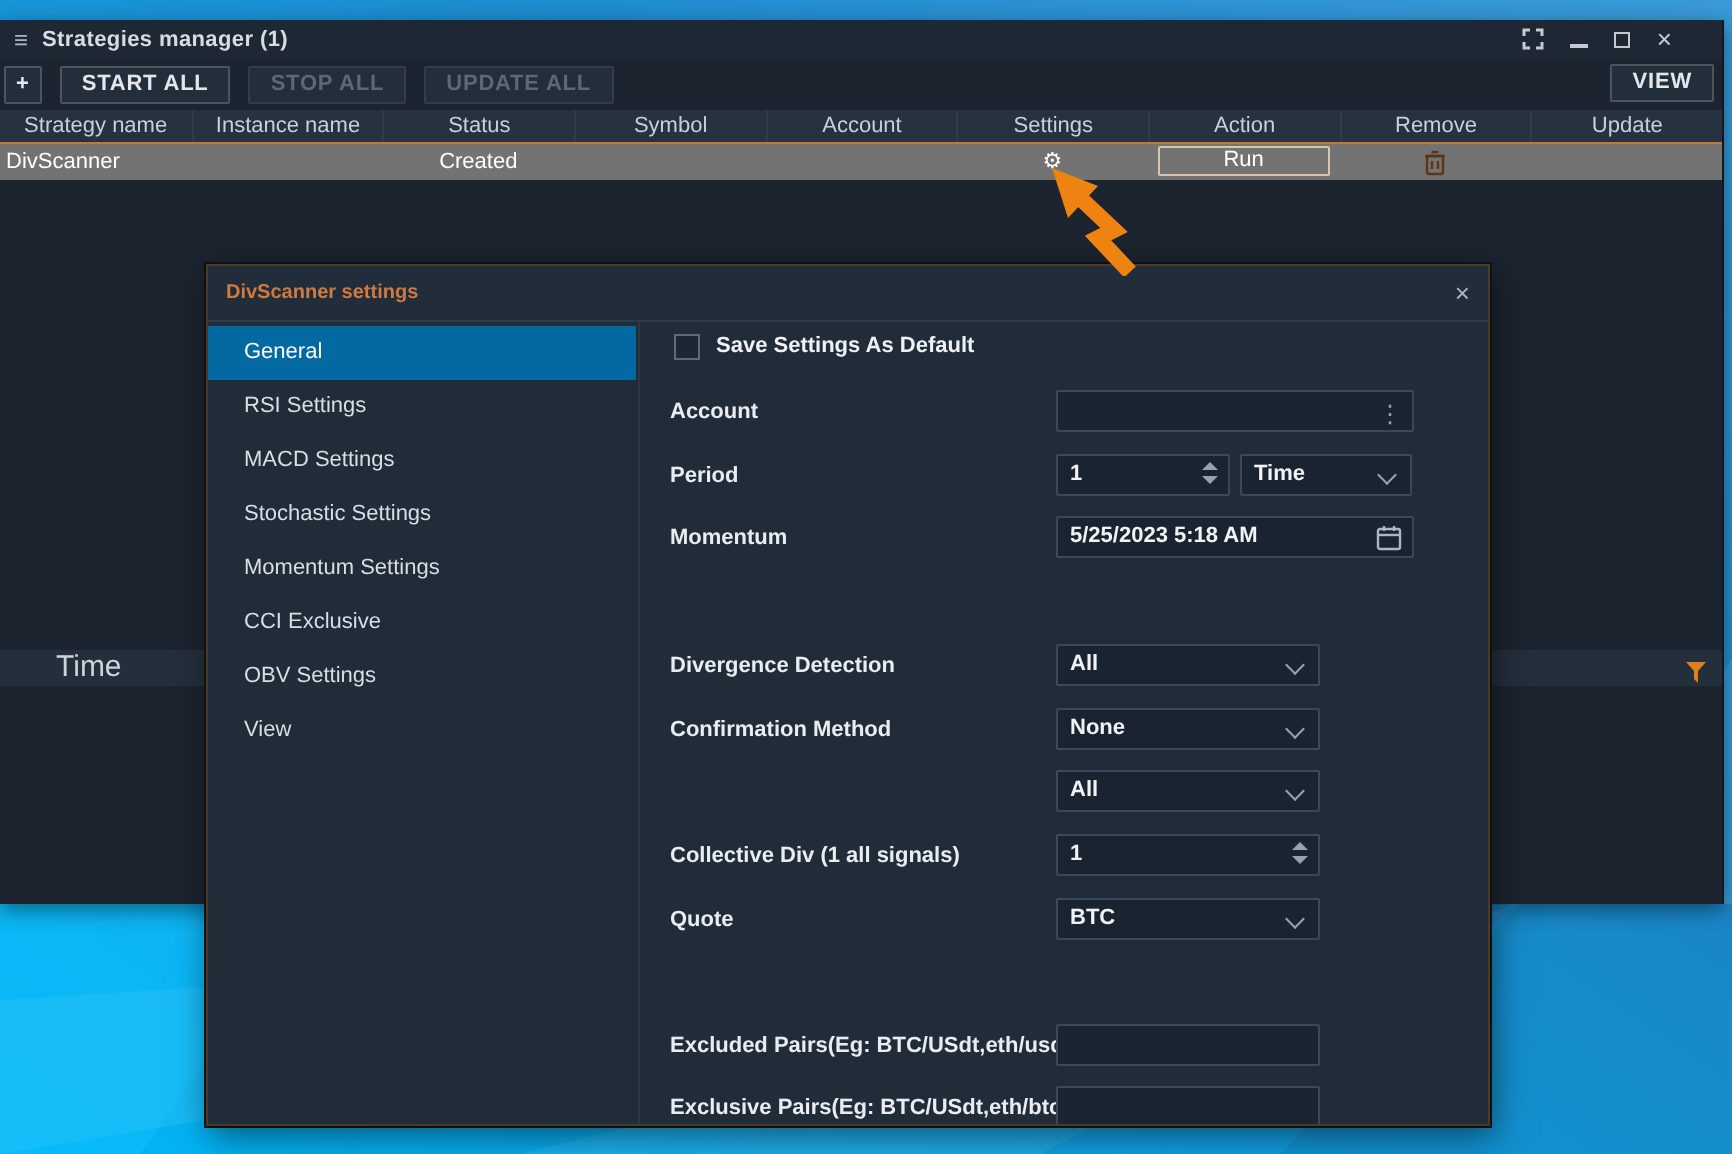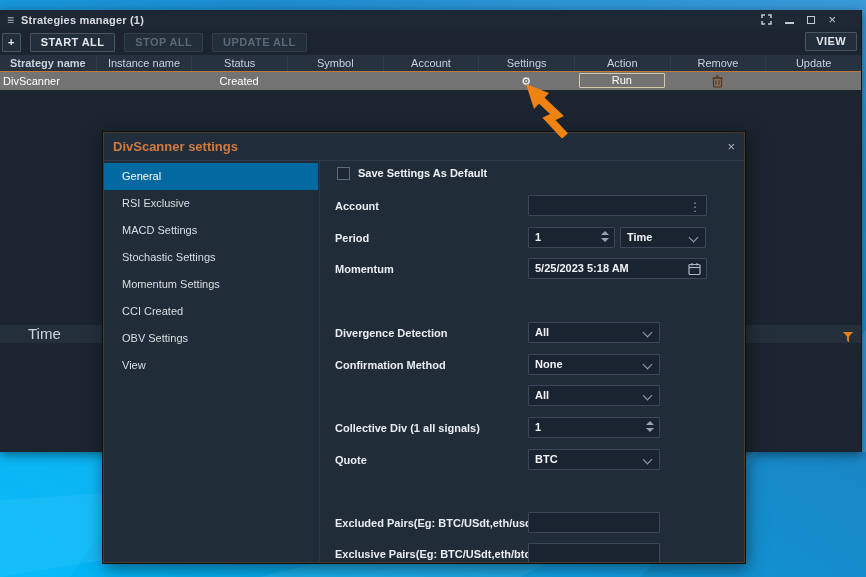--- a/index.html
+++ b/index.html
@@ -27,21 +27,21 @@
     color:#e3e7eb;font-size:11px;font-weight:700;letter-spacing:.4px;line-height:17px;
     padding:0 10px;border-radius:1px;}
   .tbtn.add{padding:0 5px;font-weight:700;}
   .tbtn.disabled{color:#5c6874;border-color:#333e4a;}
   .tbtn.view{position:absolute;right:4px;top:3px;}
 
   .thead{position:absolute;left:0;top:45px;right:0;height:16px;background:#273240;
     display:grid;grid-template-columns:repeat(9,1fr);}
   .thead span{color:#c9d0d8;font-size:11px;line-height:16px;text-align:center;
     border-left:1px solid rgba(255,255,255,.05);overflow:hidden;white-space:nowrap;}
-  .thead span:first-child{border-left:none;font-weight:bold;}
+  .thead span:first-child{border-left:none;}
 
   .trow{position:absolute;left:0;top:61px;right:0;height:18px;background:#737373;
     border-top:1px solid #c27934;display:grid;grid-template-columns:repeat(9,1fr);}
   .trow .cell{color:#ffffff;font-size:11px;line-height:18px;text-align:center;overflow:hidden;}
   .cell.name{text-align:left;padding-left:3px;}
   .gear-glyph{color:#5d3512;font-size:14px;line-height:18px;}
   .run-btn{display:block;margin:1px auto 0;width:86px;height:15px;box-sizing:border-box;
     border:1px solid #d9c7ab;background:transparent;color:#fff;font-size:11px;
     line-height:13px;text-align:center;border-radius:1px;padding:0;}
   .trash-wrap{display:flex;justify-content:center;align-items:center;height:18px;}
@@ -53,21 +53,21 @@
 
   
   .arrow-anno{position:absolute;left:524px;top:84px;z-index:60;}
 
   
   .dialog{position:absolute;left:103px;top:132px;width:642px;height:431px;z-index:40;
     background:#212c39;border:1px solid #4a3a26;box-sizing:border-box;
     box-shadow:0 0 0 1px #0c1116,2px 5px 16px rgba(0,0,0,.5);overflow:hidden;}
   .dlg-titlebar{position:absolute;left:0;top:0;right:0;height:28px;background:#222d3b;
     border-bottom:1px solid #2f3b4a;display:flex;align-items:center;padding:0 9px;box-sizing:border-box;}
-  .dlg-title{color:#d2793f;font-size:13px;font-weight:700;text-align:right;}
+  .dlg-title{color:#d2793f;font-size:10px;font-weight:700;text-align:right;}
   .dlg-close{margin-left:auto;color:#aab3bc;font-size:13px;line-height:1;}
   .dlg-body{position:absolute;left:0;top:28px;right:0;bottom:0;}
   .dlg-sidebar{position:absolute;left:0;top:0;bottom:0;width:215px;border-right:1px solid #2c3845;}
   .side-item{position:absolute;left:0;right:1px;height:27px;line-height:27px;
     padding-left:18px;font-size:11px;color:#d9dee3;box-sizing:border-box;}
   .side-item.selected{background:#0369a1;color:#fdfdfd;}
   .dlg-form{position:absolute;left:215px;top:0;right:0;bottom:0;}
   .frow{position:absolute;left:0;right:0;height:22px;}
   .flabel{position:absolute;left:16px;top:0;line-height:22px;font-size:11px;font-weight:700;color:#e9edf1;}
   .checkbox{position:absolute;left:18px;top:4px;width:13px;height:13px;box-sizing:border-box;
@@ -197,25 +197,25 @@
 
     <div class="dlg-titlebar">
       <span class="dlg-title">DivScanner settings</span>
       <span class="dlg-close">×</span>
     </div>
 
     <div class="dlg-body">
 
       <div class="dlg-sidebar">
         <div class="side-item selected" style="top:2px">General</div>
-        <div class="side-item" style="top:29px">RSI Exclusive</div>
+        <div class="side-item" style="top:29px">RSI Settings</div>
         <div class="side-item" style="top:56px">MACD Settings</div>
         <div class="side-item" style="top:83px">Stochastic Settings</div>
         <div class="side-item" style="top:110px">Momentum Settings</div>
-        <div class="side-item" style="top:137px">CCI Created</div>
+        <div class="side-item" style="top:137px">CCI Exclusive</div>
         <div class="side-item" style="top:164px">OBV Settings</div>
         <div class="side-item" style="top:191px">View</div>
       </div>
 
       <div class="dlg-form">
 
         <div class="frow" style="top:2px">
           <span class="checkbox"></span>
           <span class="cb-label">Save Settings As Default</span>
         </div>

